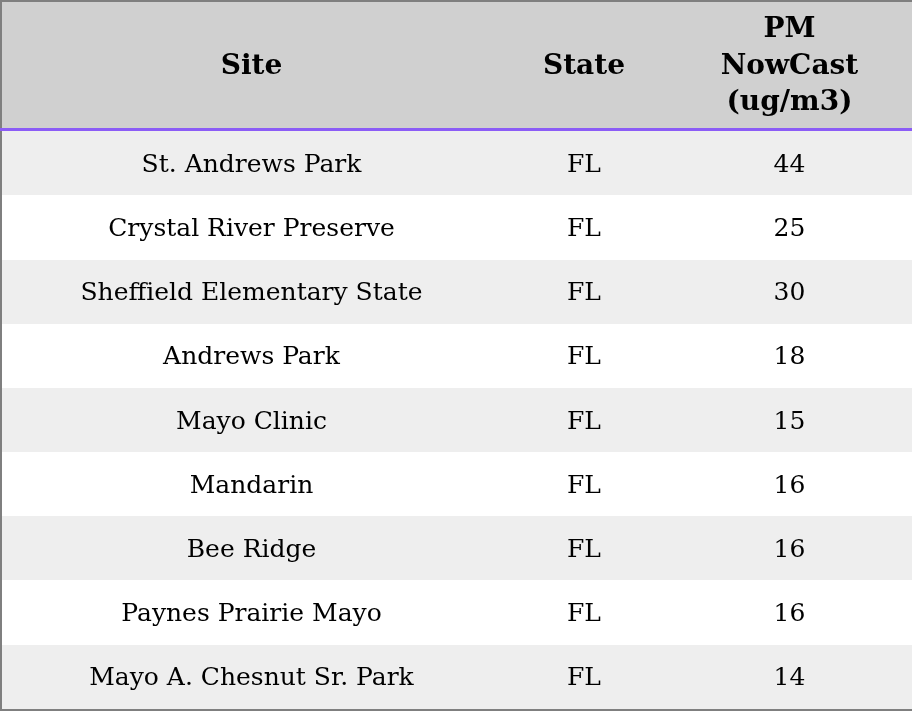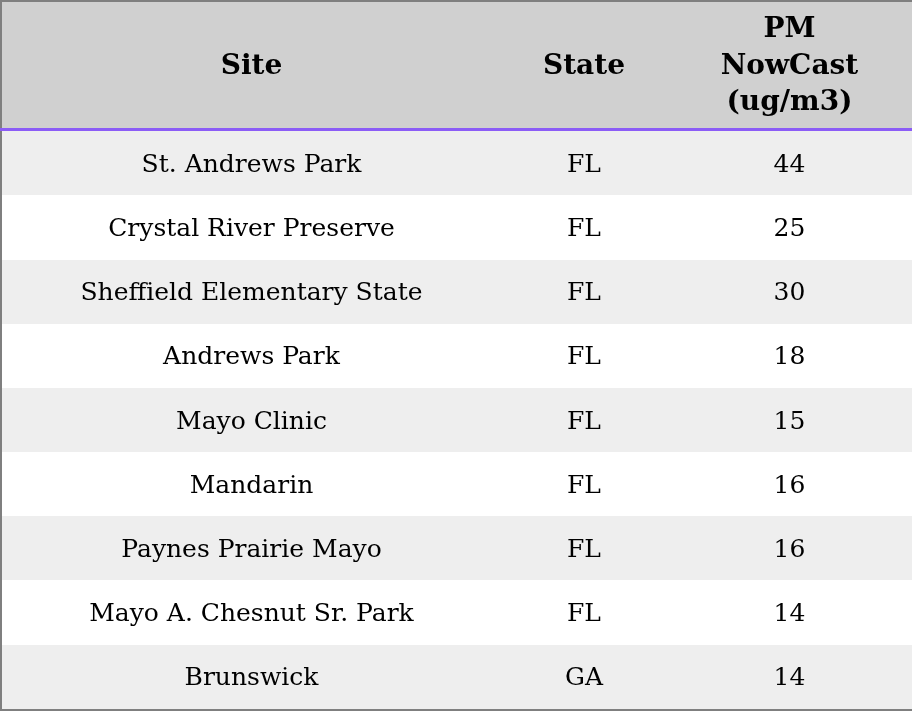--- a/index.html
+++ b/index.html
@@ -95,29 +95,29 @@
         <td>Mayo Clinic</td>
         <td>FL</td>
         <td>15</td>
       </tr>
       <tr>
         <td>Mandarin</td>
         <td>FL</td>
         <td>16</td>
       </tr>
       <tr>
+        <td>Bee Ridge</td>
+        <td>FL</td>
+        <td>16</td>
+      </tr>
+      <tr>
         <td>Paynes Prairie Mayo</td>
         <td>FL</td>
         <td>16</td>
       </tr>
       <tr>
         <td>Mayo A. Chesnut Sr. Park</td>
         <td>FL</td>
         <td>14</td>
       </tr>
-      <tr>
-        <td>Brunswick</td>
-        <td>GA</td>
-        <td>14</td>
-      </tr>
     </tbody>
   </table>
 </div>
 
 </body></html>

